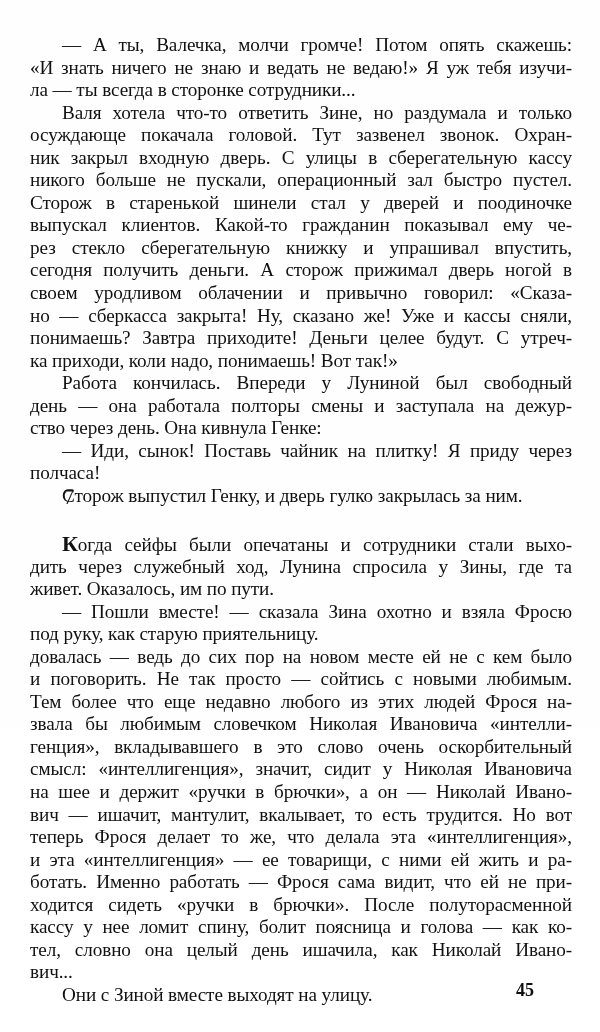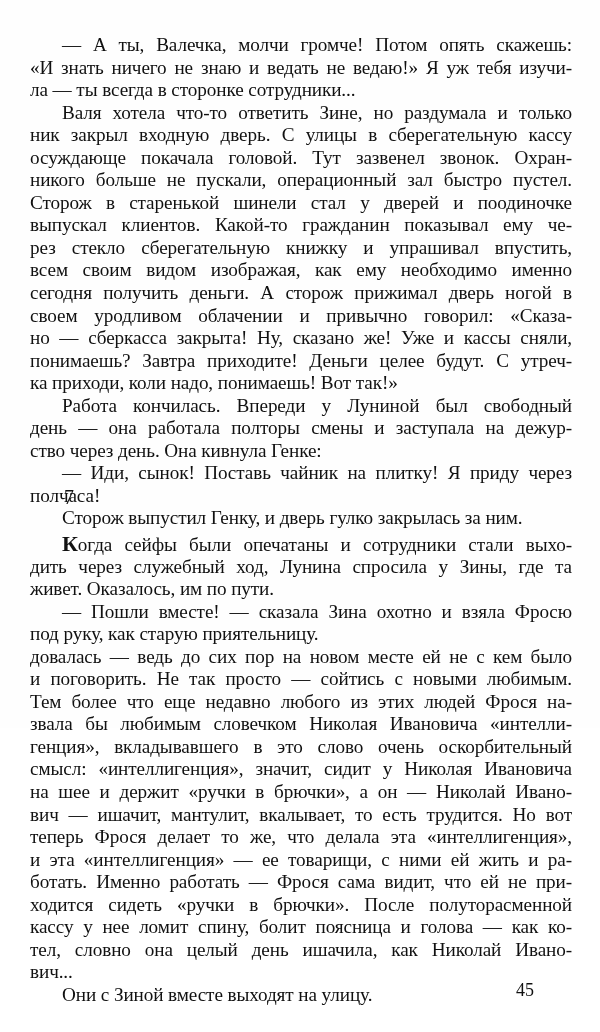--- a/index.html
+++ b/index.html
@@ -19,40 +19,39 @@
   .line.indent { padding-left: 32px; }
   .chapter {
     position: absolute; left: 64px; top: 486px;
     font-family: "Liberation Serif", "DejaVu Serif", serif;
     font-size: 20px; color: #111;
   }
   .dropcap { font-weight: bold; font-size: 22px; }
   .page-number {
     position: absolute; left: 516px; top: 980px;
     font-family: "Liberation Serif", "DejaVu Serif", serif;
-    font-size: 18px; color: #111;
+    font-size: 18px; color: #111; font-weight: bold;
   }
 </style>
 </head>
 <body>
 
 <div class="page">
 
   <div class="text" id="section1" style="top:34px;">
       <span class="line indent">— А ты, Валечка, молчи громче! Потом опять скажешь:</span>
       <span class="line">«И знать ничего не знаю и ведать не ведаю!» Я уж тебя изучи-</span>
       <span class="line last">ла — ты всегда в сторонке сотрудники...</span>
       <span class="line indent">Валя хотела что-то ответить Зине, но раздумала и только</span>
+      <span class="line">осуждающе покачала головой. Тут зазвенел звонок. Охран-</span>
       <span class="line">ник закрыл входную дверь. С улицы в сберегательную кассу</span>
-      <span class="line">осуждающе покачала головой. Тут зазвенел звонок. Охран-</span>
       <span class="line">никого больше не пускали, операционный зал быстро пустел.</span>
       <span class="line">Сторож в старенькой шинели стал у дверей и поодиночке</span>
       <span class="line">выпускал клиентов. Какой-то гражданин показывал ему че-</span>
       <span class="line">рез стекло сберегательную книжку и упрашивал впустить,</span>
-      <span class="line">всем своим видом изображая, как ему необходимо именно</span>
       <span class="line">сегодня получить деньги. А сторож прижимал дверь ногой в</span>
       <span class="line">своем уродливом облачении и привычно говорил: «Сказа-</span>
       <span class="line">но — сберкасса закрыта! Ну, сказано же! Уже и кассы сняли,</span>
       <span class="line">понимаешь? Завтра приходите! Деньги целее будут. С утреч-</span>
       <span class="line last">ка приходи, коли надо, понимаешь! Вот так!»</span>
       <span class="line indent">Работа кончилась. Впереди у Луниной был свободный</span>
       <span class="line">день — она работала полторы смены и заступала на дежур-</span>
       <span class="line last">ство через день. Она кивнула Генке:</span>
       <span class="line indent">— Иди, сынок! Поставь чайник на плитку! Я приду через</span>
       <span class="line last">полчаса!</span>

